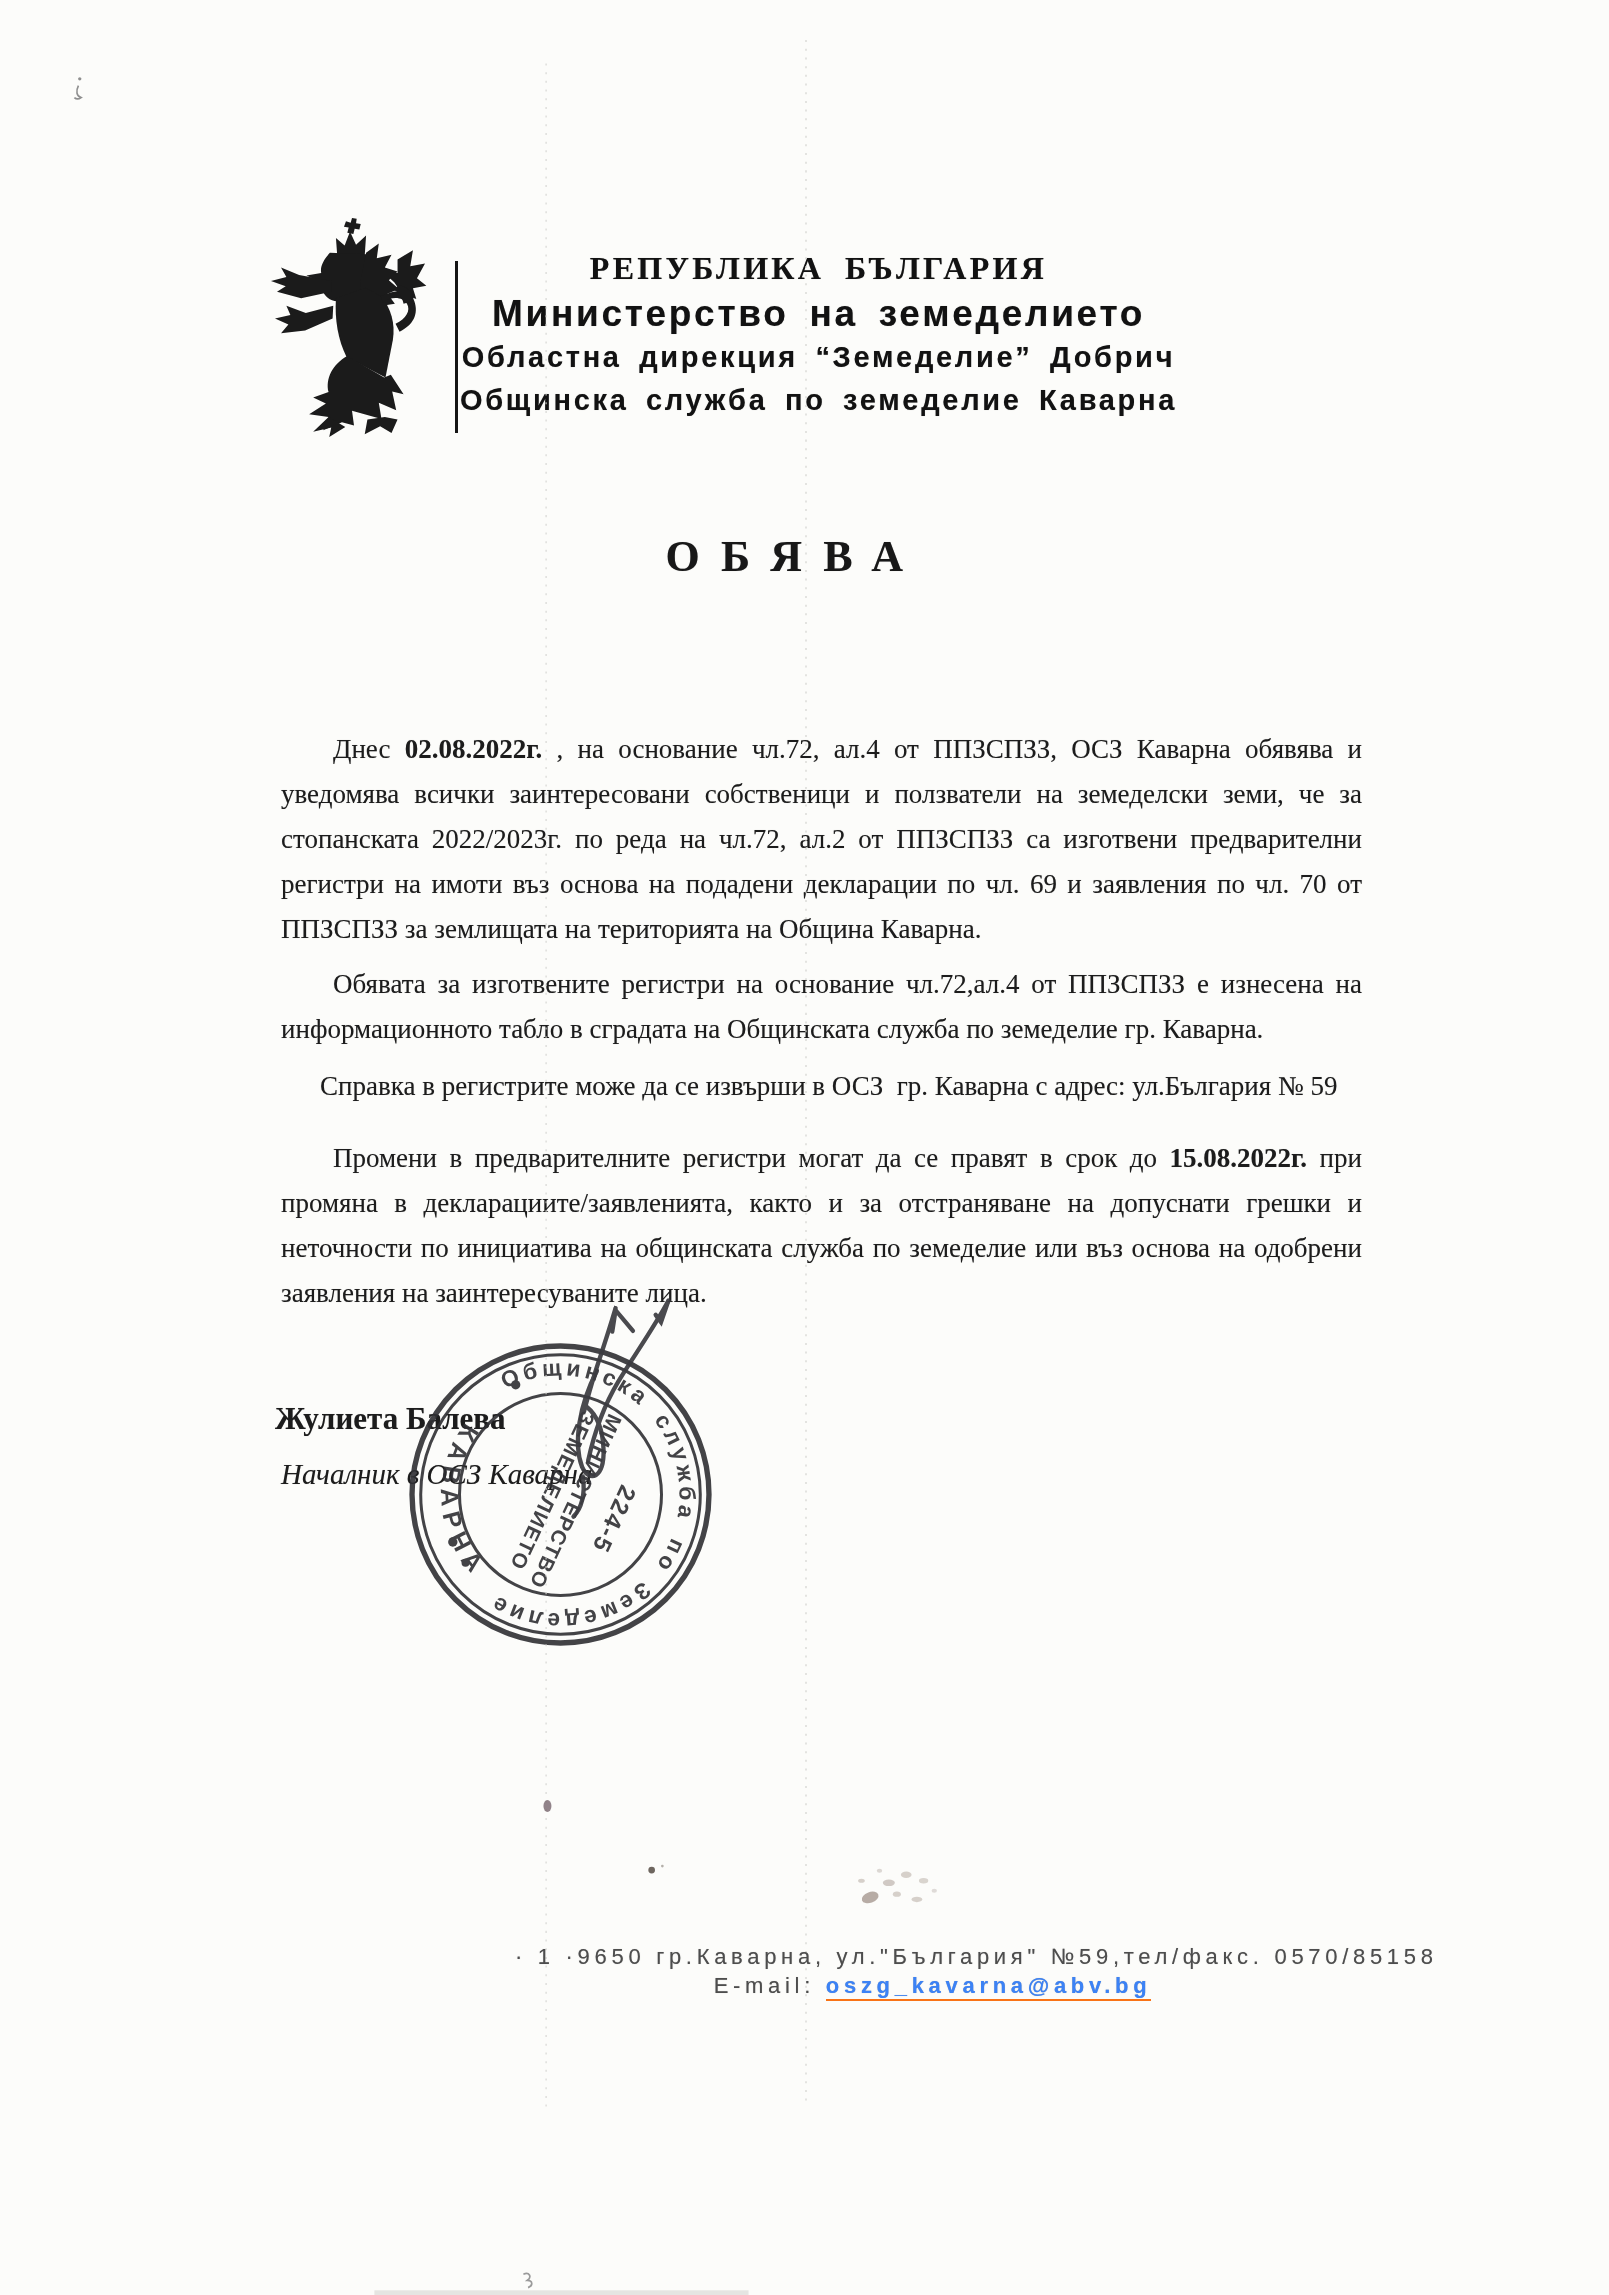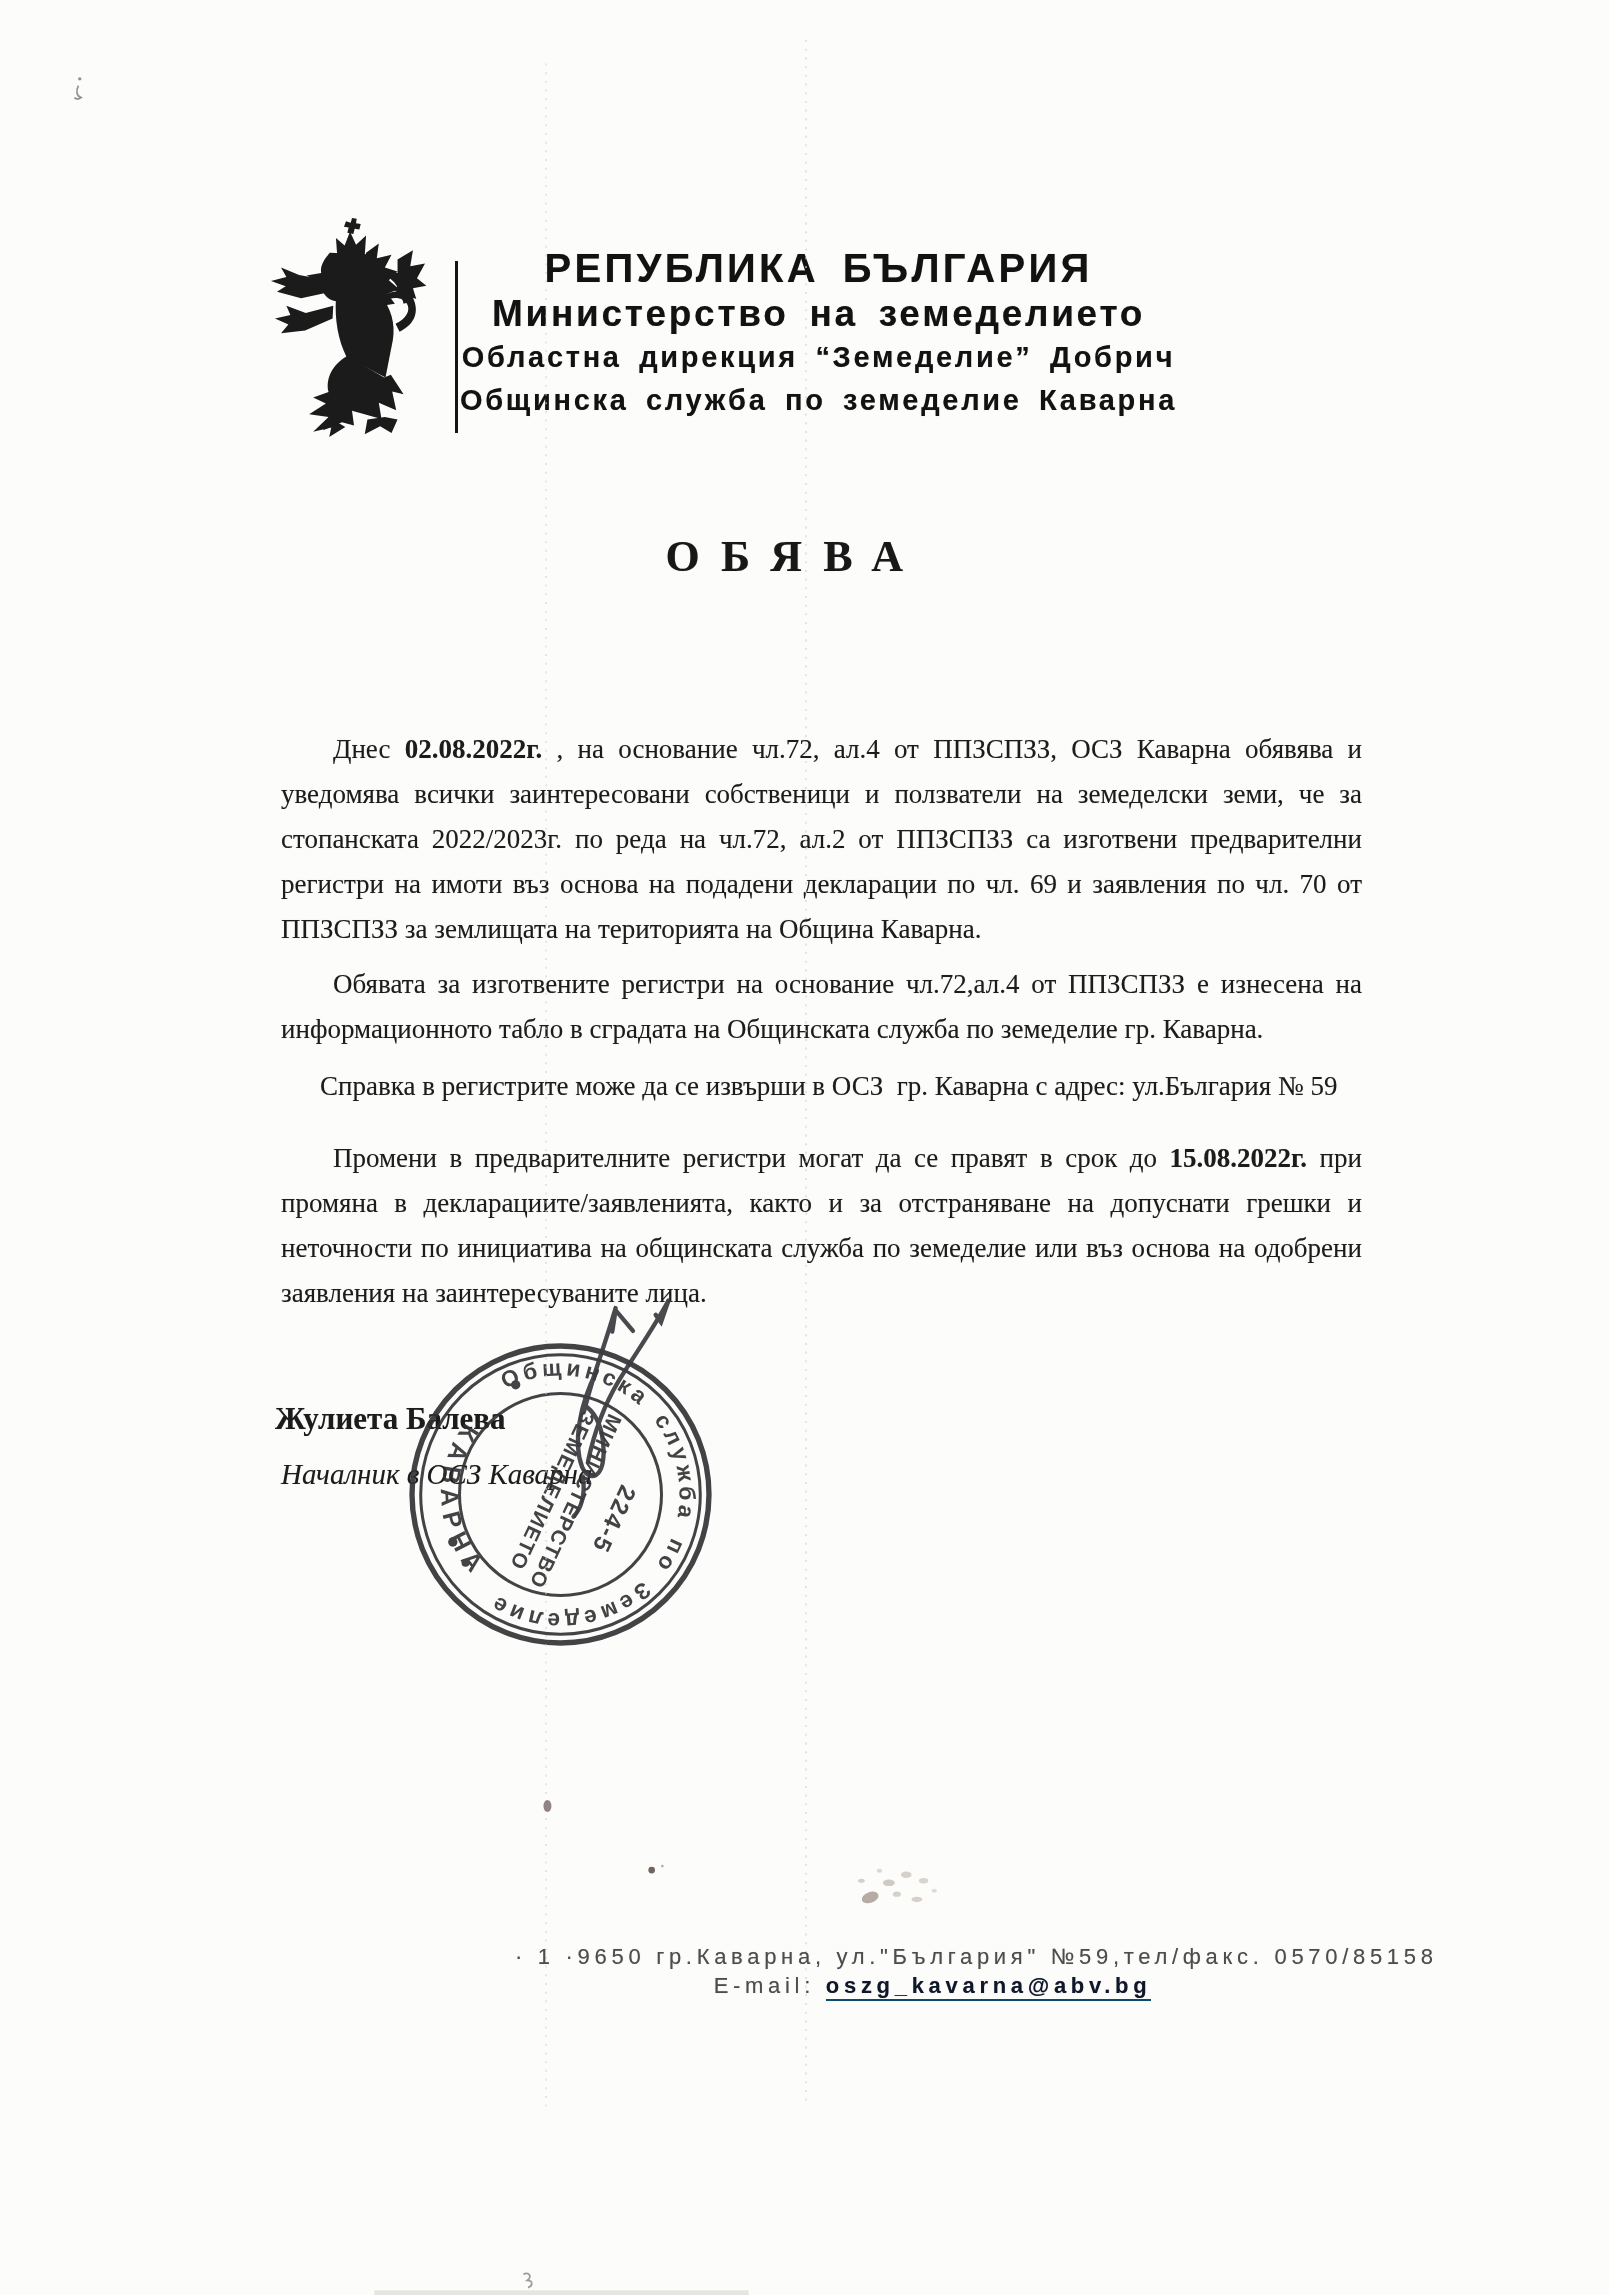--- a/index.html
+++ b/index.html
@@ -15,21 +15,21 @@
   .emblem{position:absolute;left:266px;top:218px;width:168px;height:221px;}
   .divider{position:absolute;left:455px;top:261px;width:2.7px;height:172px;background:#151515;}
   .header-text{
     position:absolute;left:401px;top:246px;width:835px;
     text-align:center;
     font-family:"Liberation Sans","DejaVu Sans",sans-serif;
     font-weight:bold;color:#121212;
     text-shadow:0 0 0.7px rgba(30,30,30,.45);
   }
   .header-text .h-line{white-space:nowrap;}
-  .h1{font-size:40px;line-height:45px;letter-spacing:3.3px;word-spacing:9.4px;}
+  .h1{font-size:32px;line-height:45px;letter-spacing:3.3px;word-spacing:9.4px;font-family:Liberation Serif, serif;}
   .h2{font-size:37px;line-height:45px;letter-spacing:2.7px;word-spacing:8px;}
   .h3{font-size:29px;line-height:43px;letter-spacing:2.7px;word-spacing:6.7px;}
   .h4{font-size:29px;line-height:43px;letter-spacing:2.7px;word-spacing:6.7px;}
   
   .doc-title{
     position:absolute;left:0;top:531px;width:1590px;
     text-align:center;font-weight:bold;font-size:44px;
     letter-spacing:21.4px;color:#181818;
     text-shadow:0 0 0.7px rgba(20,20,20,.4);
   }
@@ -68,22 +68,22 @@
   
   .footer{
     position:absolute;left:515px;top:1942px;width:835px;
     text-align:center;
     font-family:"Liberation Sans","DejaVu Sans",sans-serif;
     color:#4d4d4d;font-size:22px;line-height:29px;
     text-shadow:0 0 0.7px rgba(90,90,90,.5);
   }
   .footer .f-line{white-space:nowrap;letter-spacing:4.7px;}
   .footer .email{
-    font-weight:bold;color:#0f172a;
-    border-bottom:2px solid #0c4a6e;padding-bottom:1.3px;
+    font-weight:bold;color:#3b82f6;
+    border-bottom:2px solid #f97316;padding-bottom:1.3px;
   }
 </style>
 </head>
 <body>
 
 <div class="page">
 
   <svg class="emblem" viewBox="0 0 250 330" aria-hidden="true">
     <g fill="#1b1b1b">
       <path d="M121 22 l2 -8 -7 -1 3 -8 7 2 2 -7 7 1 -1 7 7 1 -2 8 -7 -1 -2 8 z"></path>

